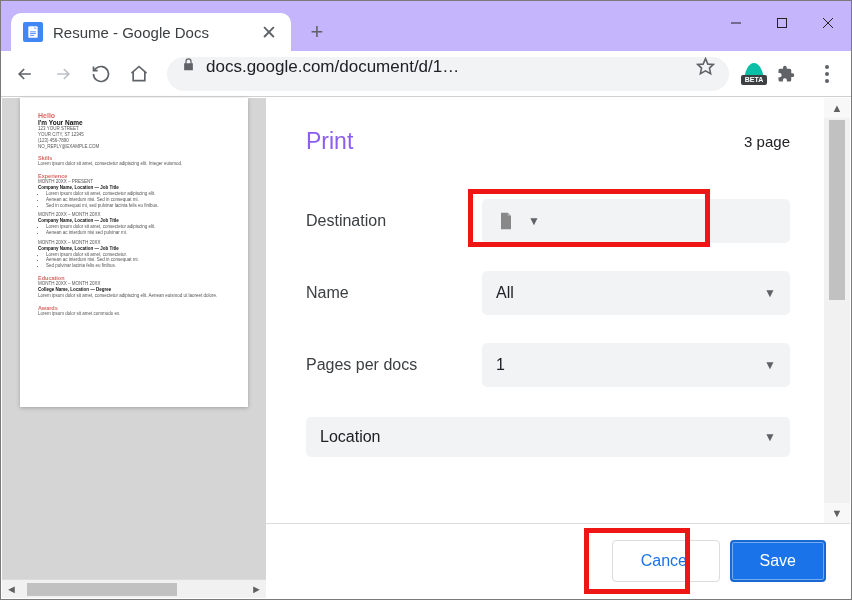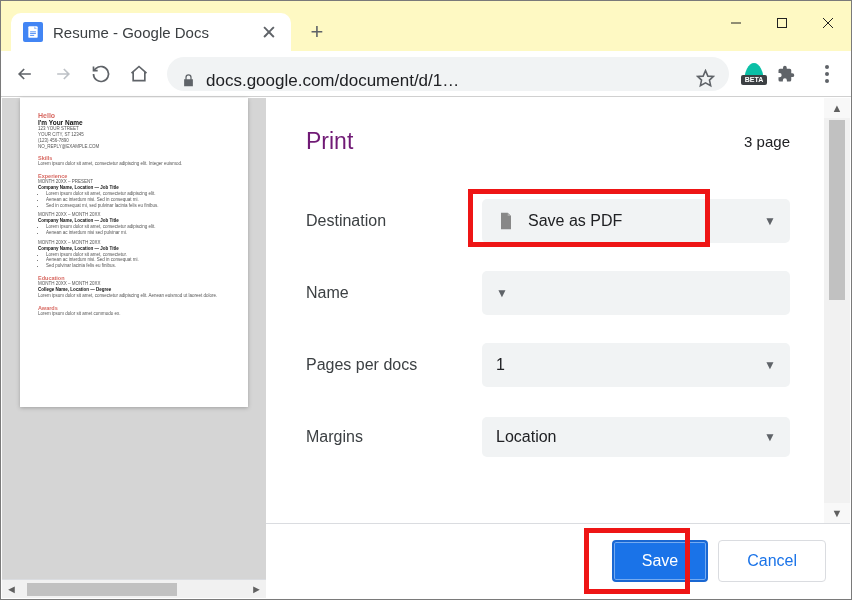--- a/index.html
+++ b/index.html
@@ -7,21 +7,21 @@
     width: 852px; height: 600px;
     font-family: "Segoe UI", Arial, sans-serif;
     background: #fff;
     border: 1px solid #7a7a7a;
     position: relative;
     overflow: hidden;
     font-size: 14px;
     color: #202124;
   }
   
-  .titlebar { height: 50px; background: #fef9c3; display: flex; align-items: flex-end; }
+  .titlebar { height: 50px; background: #c4b5fd; display: flex; align-items: flex-end; }
   .tab-strip { display: flex; align-items: flex-end; flex: 1; height: 100%; }
   .tab {
     display: flex; align-items: center;
     background: #fff; height: 38px;
     border-top-left-radius: 10px; border-top-right-radius: 10px;
     padding: 0 14px 0 12px; margin-left: 10px;
     min-width: 280px; position: relative;
   }
   .tab-favicon {
     width: 20px; height: 20px; background: #4285f4;
@@ -33,21 +33,21 @@
   .tab-close { font-size: 19px; color: #5f6368; margin-left: 8px; cursor: pointer; }
   .new-tab { width: 28px; height: 28px; display: flex; align-items: center; justify-content: center; margin-left: 12px; margin-bottom: 5px; font-size: 22px; color: #5f6368; cursor: pointer; }
   .window-controls { display: flex; margin-bottom: 12px; }
   .win-btn { width: 46px; height: 32px; display: flex; align-items: center; justify-content: center; cursor: pointer; }
   .win-btn svg { width: 12px; height: 12px; stroke: #222; stroke-width: 1; fill: none; }
   
   .toolbar { height: 46px; background: #fff; border-bottom: 1px solid #d0d0d0; display: flex; align-items: center; padding: 0 6px; gap: 2px; }
   .tb-btn { width: 36px; height: 36px; display: flex; align-items: center; justify-content: center; color: #5f6368; cursor: pointer; border-radius: 50%; }
   .tb-btn.disabled { color: #bdc1c6; cursor: default; }
   .tb-btn svg { width: 20px; height: 20px; }
-  .omnibox { flex: 1; height: 34px; background: #f1f3f4; border-radius: 17px; display: flex; align-items: flex-end; padding: 0 14px; margin: 16px 8px; gap: 10px; }
+  .omnibox { flex: 1; height: 34px; background: #f1f3f4; border-radius: 17px; display: flex; align-items: flex-start; padding: 0 14px; margin: 16px 8px; gap: 10px; }
   .omnibox .lock { color: #5f6368; }
   .omnibox .url { flex: 1; font-size: 17px; color: #202124; white-space: nowrap; overflow: hidden; text-overflow: ellipsis; }
   .omnibox .star { color: #5f6368; }
   .ext-icon { width: 30px; height: 30px; display: flex; align-items: center; justify-content: center; cursor: pointer; position: relative; }
   .beta-icon { width: 26px; height: 22px; position: relative; }
   .beta-dome { position: absolute; top: 0; left: 3px; width: 20px; height: 20px; background: #0bbfa6; border-radius: 50% 50% 0 0 / 100% 100% 0 0; }
   .beta-label { position: absolute; bottom: 0; left: 0; width: 26px; background: #3c4043; color: #fff; font-size: 7px; font-weight: bold; text-align: center; line-height: 10px; border-radius: 2px; }
   .ext-puzzle svg { width: 18px; height: 18px; fill: #5f6368; }
   .menu-dots { display: flex; flex-direction: column; gap: 3px; align-items: center; justify-content: center; }
   .menu-dots span { width: 4px; height: 4px; border-radius: 50%; background: #5f6368; }
@@ -59,21 +59,21 @@
   .doc-page .bold { color: #111; font-weight: bold; }
   .doc-page .section { margin-bottom: 6px; }
   .doc-page .tiny { font-size: 4.5px; line-height: 1.3; }
   .preview-hscroll { position: absolute; bottom: 0; left: 0; right: 0; height: 19px; background: #f1f1f1; display: flex; align-items: center; border-top: 1px solid #dadce0; }
   .hs-arrow { width: 19px; height: 19px; display: flex; align-items: center; justify-content: center; color: #606060; font-size: 11px; cursor: pointer; }
   .hs-track { flex: 1; height: 100%; position: relative; }
   .hs-thumb { position: absolute; left: 6px; top: 3px; height: 13px; width: 150px; background: #c1c1c1; border-radius: 0; }
   .settings-pane { flex: 1; position: relative; background: #fff; }
   .settings-scroll { position: absolute; top: 0; left: 0; right: 26px; bottom: 75px; padding: 30px 34px 0 40px; }
   .print-header { display: flex; justify-content: space-between; align-items: center; margin-bottom: 44px; }
-  .print-title { font-size: 23px; color: #701a75; }
+  .print-title { font-size: 23px; color: #8b5cf6; }
   .page-count { font-size: 15px; color: #202124; }
   .setting-row { display: flex; align-items: center; margin-bottom: 28px; height: 44px; }
   .setting-label { width: 176px; font-size: 16px; color: #3c4043; }
   .setting-control { flex: 1; height: 44px; background: #f1f3f4; border-radius: 5px; display: flex; align-items: center; padding: 0 14px; cursor: pointer; position: relative; }
   .control-text { flex: 1; font-size: 16px; color: #202124; }
   .control-icon { margin-right: 12px; }
   .control-icon svg { width: 20px; height: 20px; fill: #777; display:block; }
   .chevron-down { color: #5f6368; font-size: 12px; }
   .highlight-dest { position: absolute; border: 5px solid #ee1515; pointer-events: none; }
   
@@ -248,57 +248,56 @@
 
       <div class="setting-row" style="position:relative">
         <div class="setting-label">Destination</div>
         <div class="setting-control">
           <span class="control-icon">
             <svg viewBox="0 0 24 24">
                 <path d="M6 2h8l4 4v16H6z" fill="#888"></path>
                 <path d="M14 2v4h4" fill="#aaa"></path>
               </svg>
           </span>
-          <span class="control-text">Save as PDF</span>
           <span class="chevron-down">▼</span>
         </div>
         <div class="highlight-dest" style="top:-10px; left:162px; width:242px; height:58px;"></div>
       </div>
 
       <div class="setting-row">
         <div class="setting-label">Name</div>
         <div class="setting-control">
+          <span class="control-text">All</span>
           <span class="chevron-down">▼</span>
         </div>
       </div>
 
       <div class="setting-row">
         <div class="setting-label">Pages per docs</div>
         <div class="setting-control">
           <span class="control-text">1</span>
           <span class="chevron-down">▼</span>
         </div>
       </div>
 
       <div class="partial-row" style="margin-top:8px">
-        <div class="setting-label">Margins</div>
         <div class="setting-control" style="height:40px">
           <span class="control-text">Location</span>
           <span class="chevron-down">▼</span>
         </div>
       </div>
     </div>
 
     <div class="vscroll">
       <div class="vs-arrow">▲</div>
       <div class="vs-track">
           <div class="vs-thumb"></div>
         </div>
       <div class="vs-arrow">▼</div>
     </div>
 
     <div class="footer">
+      <div class="btn btn-secondary">Cancel</div>
       <div class="btn btn-primary">Save</div>
-      <div class="btn btn-secondary">Cancel</div>
       <div class="btn-highlight" style="left:318px; top:4px; width:106px; height:66px"></div>
     </div>
   </div>
 </div>
 
 </body></html>

